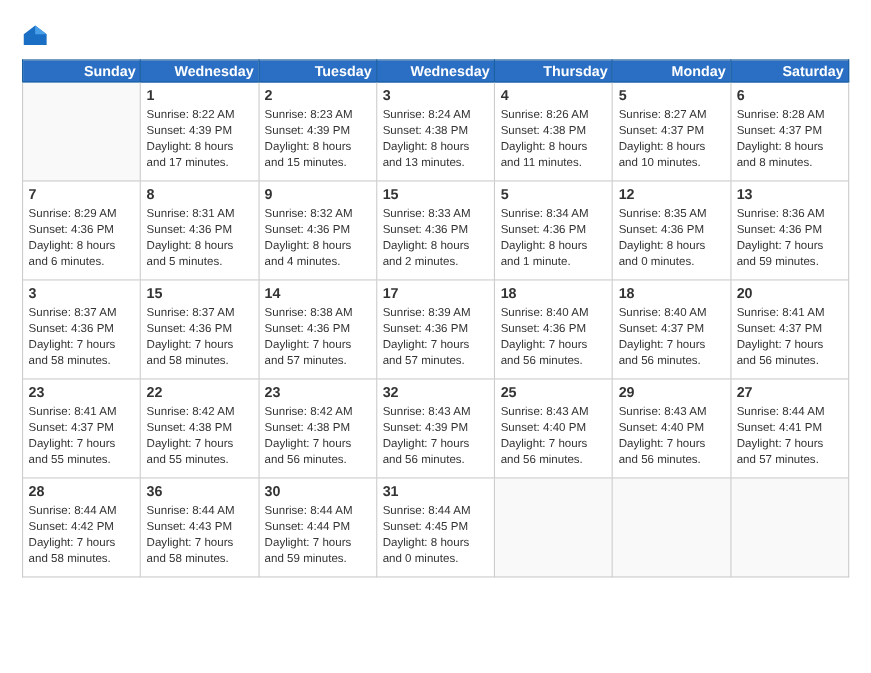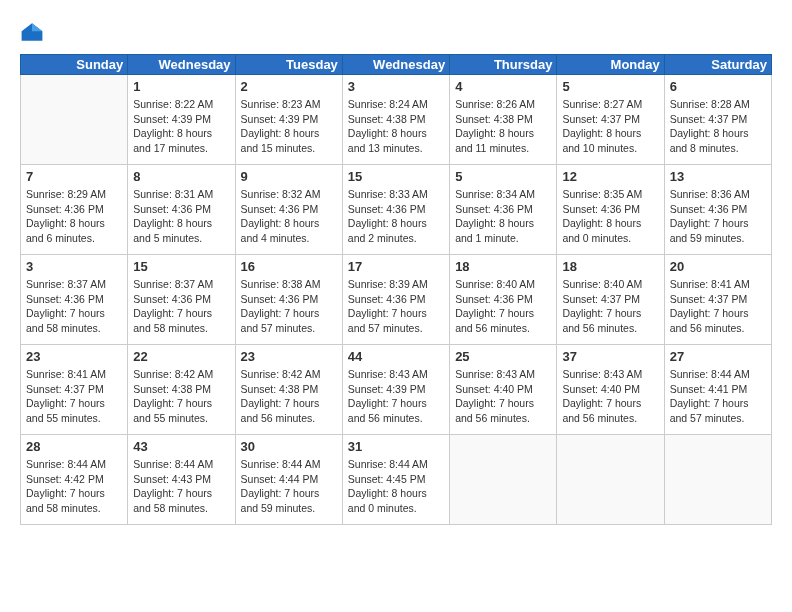--- a/index.html
+++ b/index.html
@@ -172,21 +172,21 @@
       <tr>
         <td>
           <span class="day-number">3</span>
           <div class="day-info">Sunrise: 8:37 AM<br>Sunset: 4:36 PM<br>Daylight: 7 hours<br>and 58 minutes.</div>
         </td>
         <td>
           <span class="day-number">15</span>
           <div class="day-info">Sunrise: 8:37 AM<br>Sunset: 4:36 PM<br>Daylight: 7 hours<br>and 58 minutes.</div>
         </td>
         <td>
-          <span class="day-number">16</span>
+          <span class="day-number">14</span>
           <div class="day-info">Sunrise: 8:38 AM<br>Sunset: 4:36 PM<br>Daylight: 7 hours<br>and 57 minutes.</div>
         </td>
         <td>
           <span class="day-number">17</span>
           <div class="day-info">Sunrise: 8:39 AM<br>Sunset: 4:36 PM<br>Daylight: 7 hours<br>and 57 minutes.</div>
         </td>
         <td>
           <span class="day-number">18</span>
           <div class="day-info">Sunrise: 8:40 AM<br>Sunset: 4:36 PM<br>Daylight: 7 hours<br>and 56 minutes.</div>
         </td>
@@ -206,43 +206,43 @@
         </td>
         <td>
           <span class="day-number">22</span>
           <div class="day-info">Sunrise: 8:42 AM<br>Sunset: 4:38 PM<br>Daylight: 7 hours<br>and 55 minutes.</div>
         </td>
         <td>
           <span class="day-number">23</span>
           <div class="day-info">Sunrise: 8:42 AM<br>Sunset: 4:38 PM<br>Daylight: 7 hours<br>and 56 minutes.</div>
         </td>
         <td>
-          <span class="day-number">44</span>
+          <span class="day-number">32</span>
           <div class="day-info">Sunrise: 8:43 AM<br>Sunset: 4:39 PM<br>Daylight: 7 hours<br>and 56 minutes.</div>
         </td>
         <td>
           <span class="day-number">25</span>
           <div class="day-info">Sunrise: 8:43 AM<br>Sunset: 4:40 PM<br>Daylight: 7 hours<br>and 56 minutes.</div>
         </td>
         <td>
-          <span class="day-number">37</span>
+          <span class="day-number">29</span>
           <div class="day-info">Sunrise: 8:43 AM<br>Sunset: 4:40 PM<br>Daylight: 7 hours<br>and 56 minutes.</div>
         </td>
         <td>
           <span class="day-number">27</span>
           <div class="day-info">Sunrise: 8:44 AM<br>Sunset: 4:41 PM<br>Daylight: 7 hours<br>and 57 minutes.</div>
         </td>
       </tr>
       <tr>
         <td>
           <span class="day-number">28</span>
           <div class="day-info">Sunrise: 8:44 AM<br>Sunset: 4:42 PM<br>Daylight: 7 hours<br>and 58 minutes.</div>
         </td>
         <td>
-          <span class="day-number">43</span>
+          <span class="day-number">36</span>
           <div class="day-info">Sunrise: 8:44 AM<br>Sunset: 4:43 PM<br>Daylight: 7 hours<br>and 58 minutes.</div>
         </td>
         <td>
           <span class="day-number">30</span>
           <div class="day-info">Sunrise: 8:44 AM<br>Sunset: 4:44 PM<br>Daylight: 7 hours<br>and 59 minutes.</div>
         </td>
         <td>
           <span class="day-number">31</span>
           <div class="day-info">Sunrise: 8:44 AM<br>Sunset: 4:45 PM<br>Daylight: 8 hours<br>and 0 minutes.</div>
         </td>

